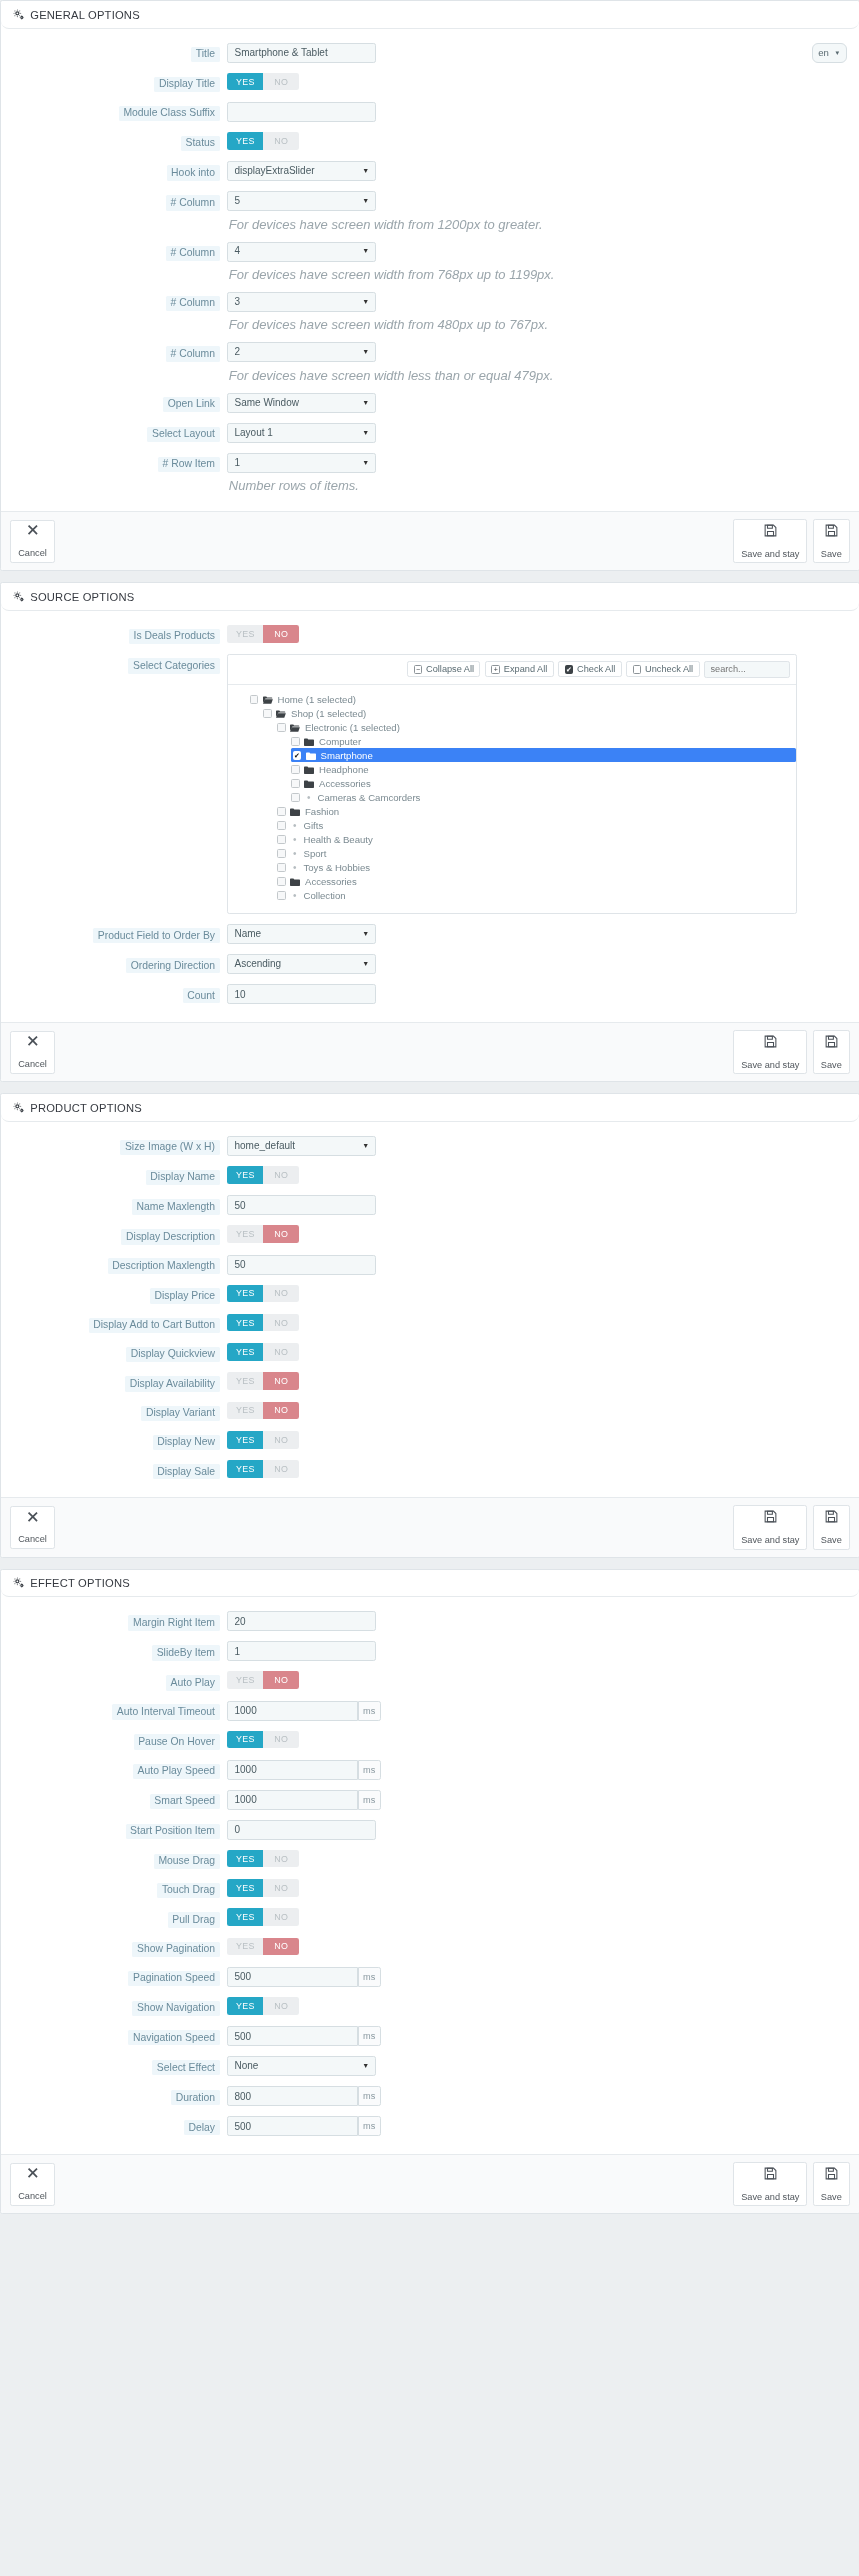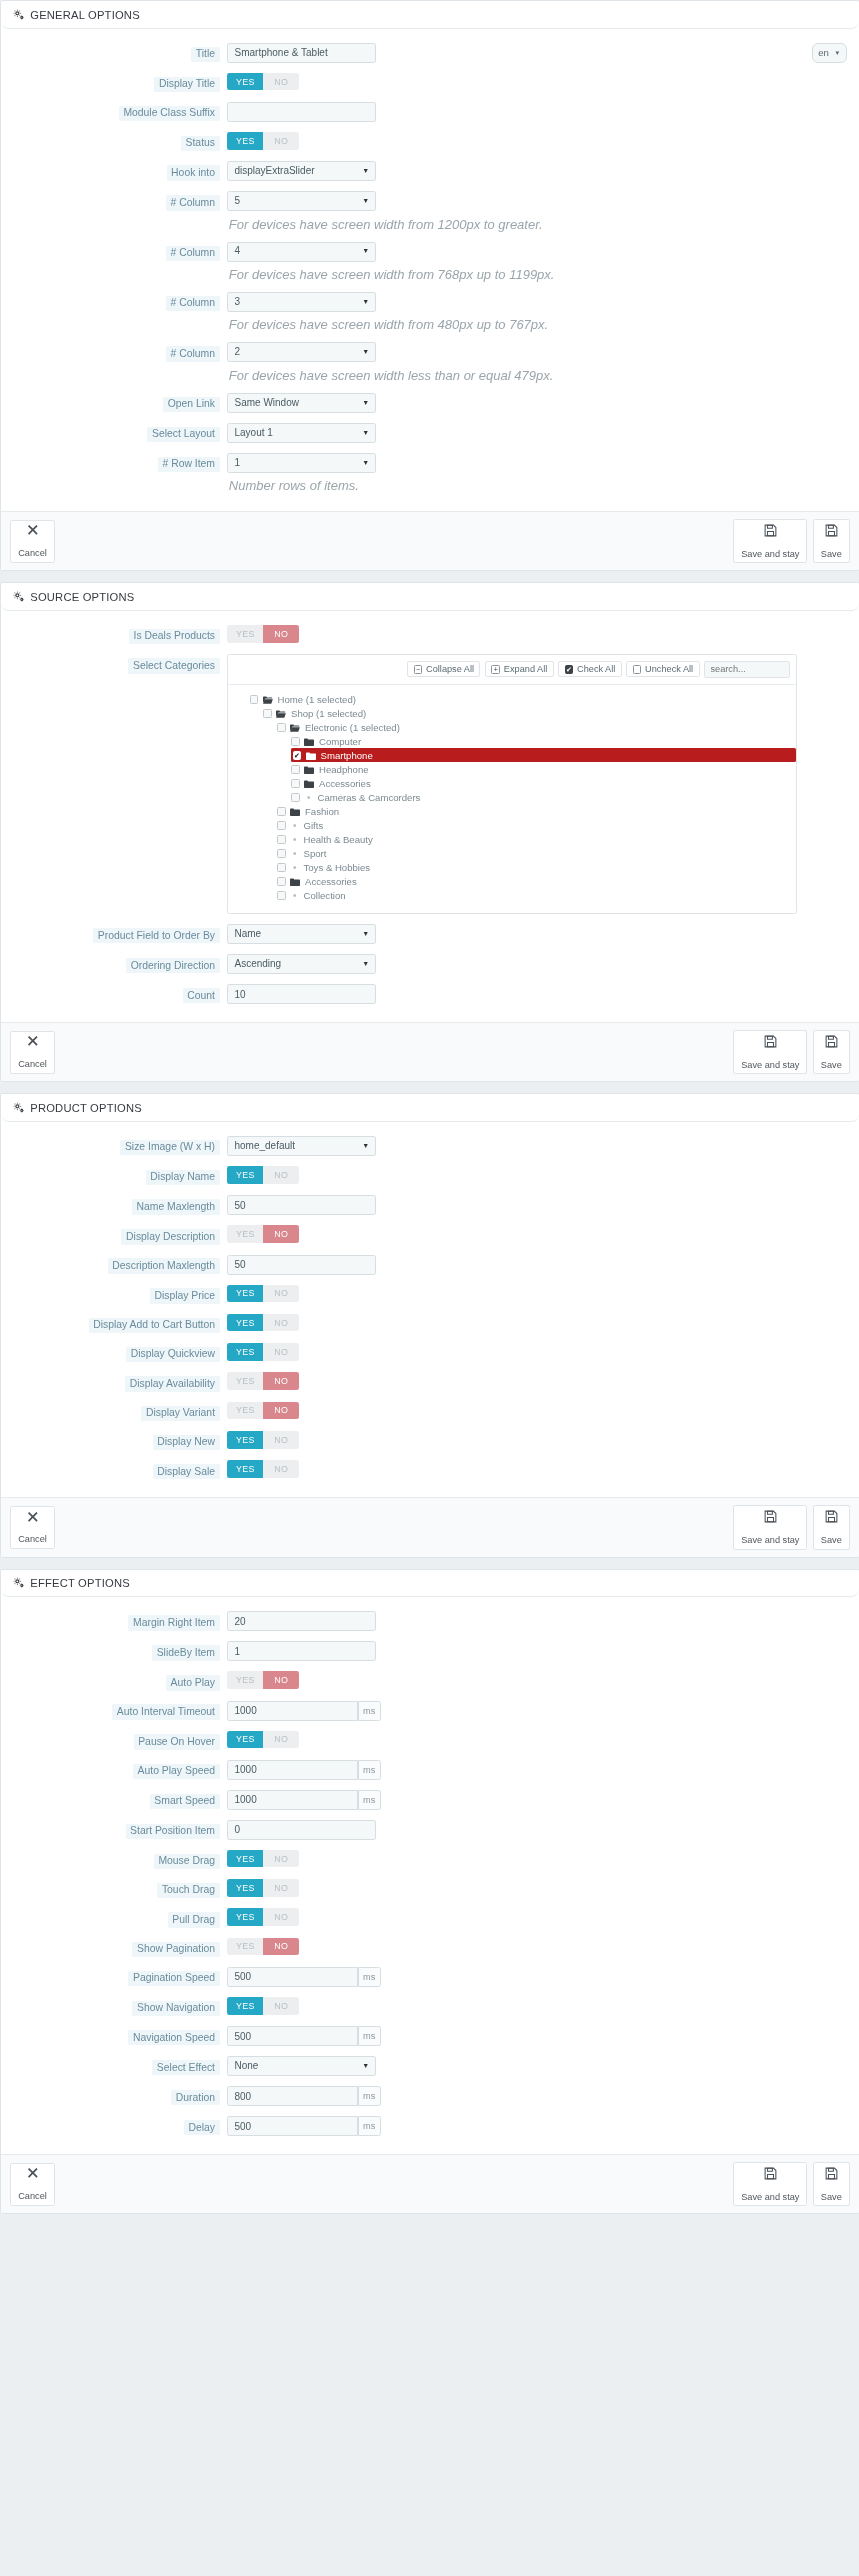--- a/index.html
+++ b/index.html
@@ -198,21 +198,21 @@
   .tree { padding:7.7px 0 10.8px 0; }
   .tnode { display:flex; align-items:center; gap:4.6px; padding:1.5px 0; font-size:9.6px; }
   .tnode .cb {
     width:8.5px;height:8.5px;flex:0 0 8.5px;
     border:0.8px solid #c3c8cb;border-radius:1.5px;background:#f7f8f9;
     display:inline-flex;align-items:center;justify-content:center;
     font-size:7px;line-height:7px;color:#fff;
   }
   .tnode .cb.checked { background:#fff;border-color:#999;color:#222; }
   .tnode .nm { color:#7b8a91; }
-  .tnode.sel { background:#b91c1c; border-radius:1.5px; padding-left:1.5px; padding-right:9px; margin-left:-1.5px;}
+  .tnode.sel { background:#3b82f6; border-radius:1.5px; padding-left:1.5px; padding-right:9px; margin-left:-1.5px;}
   .tnode.sel .nm { color:#fff; }
   .tnode.sel .cb { background:#fff; border-color:#fff; color:#111; }
   .fld { width:10px;height:7.7px;flex:0 0 10px; }
   .dot { width:8.5px;flex:0 0 8.5px;text-align:center;color:#b6bdc1;font-size:10px;line-height:7.7px;}
 </style>
 </head>
 <body>
 
 <div id="app">
     <div class="panel">

